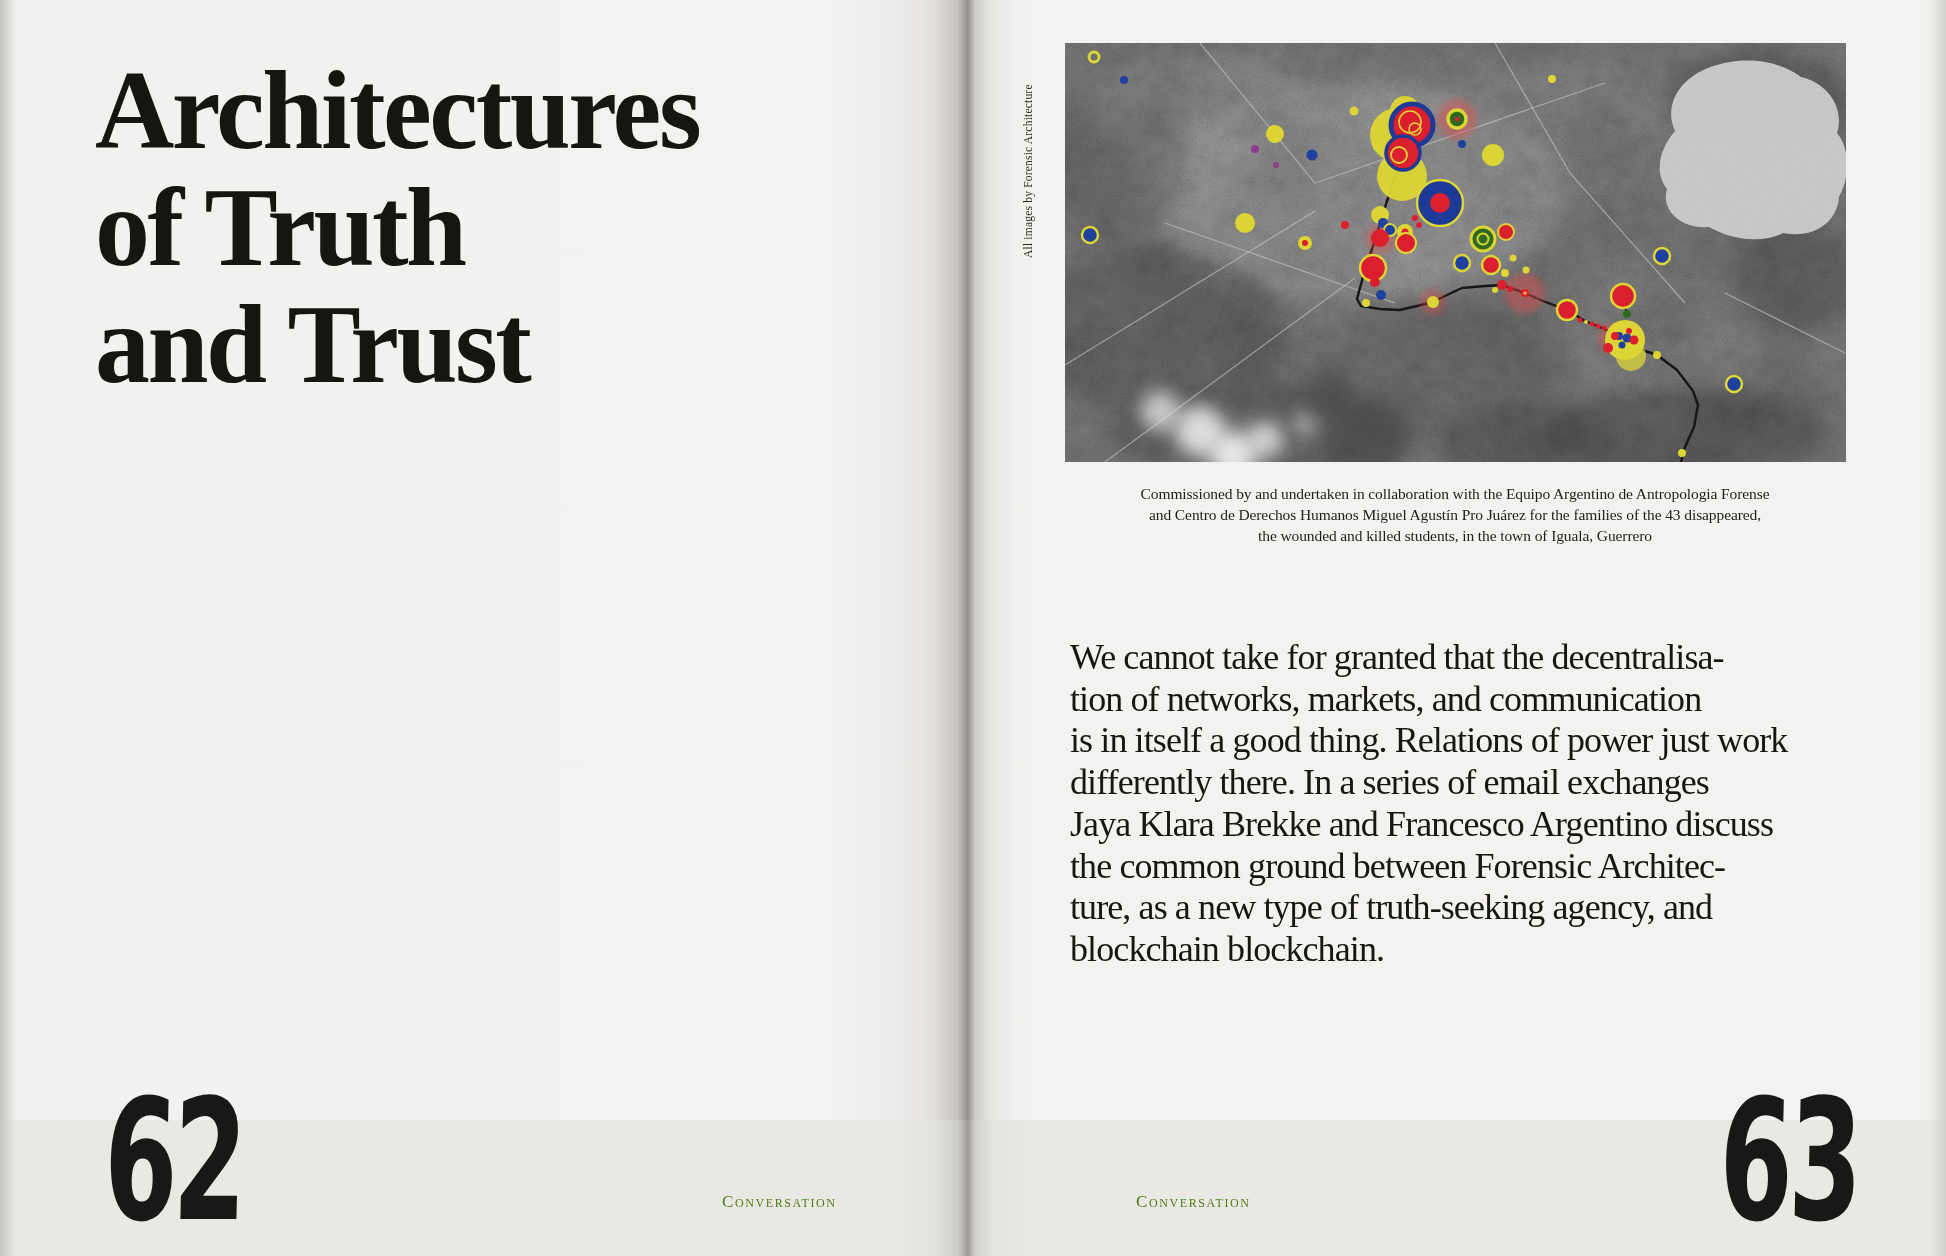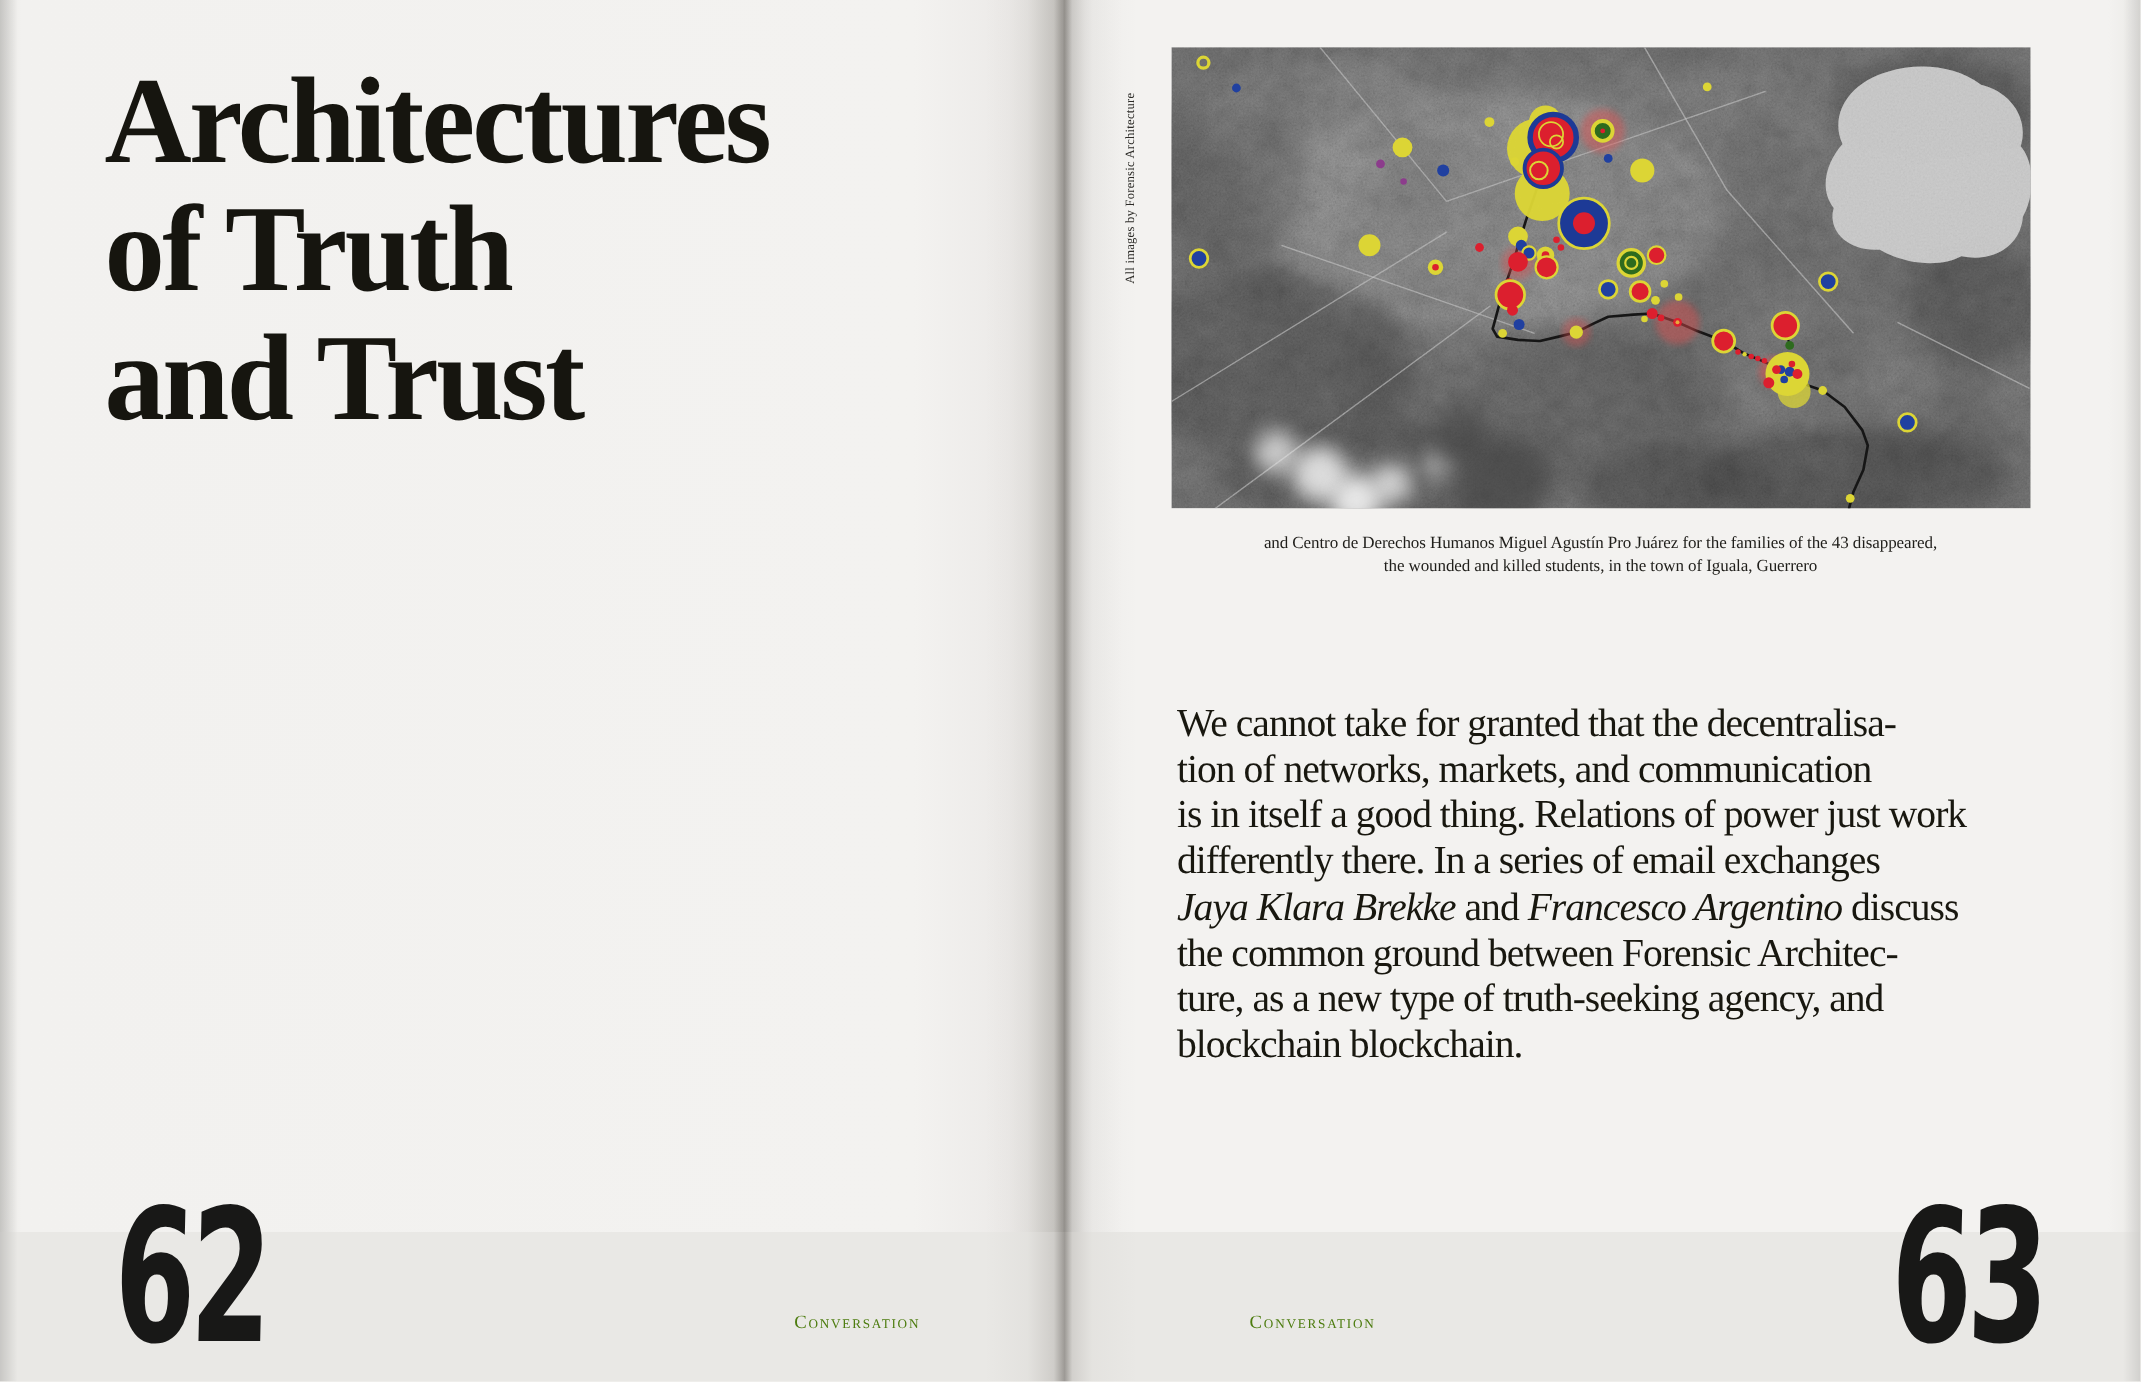--- a/index.html
+++ b/index.html
@@ -67,21 +67,21 @@
     text-align:center; font-size:15.5px; line-height:20.8px;
     letter-spacing:-0.1px; color:#1f1e1a;
   }
 
   .intro-text {
     position:absolute; left:1070px; top:605px; width:810px;
     font-size:36px; line-height:41.7px; letter-spacing:-0.9px; color:#18170f;
     white-space:nowrap;
     margin-top:32px;
   }
-  .intro-text .it { font-style:italic; }
+  .intro-text .it { }
 </style>
 </head>
 <body>
 
 <div class="page page-left">
   <h1 class="article-title">
       <div>Architectures</div>
       <div>of Truth</div>
       <div>and Trust</div>
     </h1>
@@ -237,20 +237,21 @@
         <circle cx="564" cy="288" r="3" fill="#dc1f2e"></circle>
         <circle cx="543" cy="305" r="5" fill="#dc1f2e"></circle>
         <circle cx="592" cy="312" r="4" fill="#dcd535"></circle>
         <circle cx="669" cy="341" r="8" fill="#2040a0" stroke="#dcd535" stroke-width="2.5"></circle>
         <circle cx="617" cy="410" r="4" fill="#dcd535"></circle>
       </g>
   </svg>
 </div>
 
 <div class="map-caption">
+    <div>Commissioned by and undertaken in collaboration with the Equipo Argentino de Antropologia Forense</div>
     <div>and Centro de Derechos Humanos Miguel Agustín Pro Juárez for the families of the 43 disappeared,</div>
     <div>the wounded and killed students, in the town of Iguala, Guerrero</div>
   </div>
 
 <div class="intro-text">
     <div><span>We cannot take for granted that the decentralisa-</span></div>
     <div><span>tion of networks, markets, and communication</span></div>
     <div><span>is in itself a good thing. Relations of power just work</span></div>
     <div><span>differently there. In a series of email exchanges</span></div>
     <div><span class="it">Jaya Klara Brekke</span><span> and </span><span class="it">Francesco Argentino</span><span> discuss</span></div>

